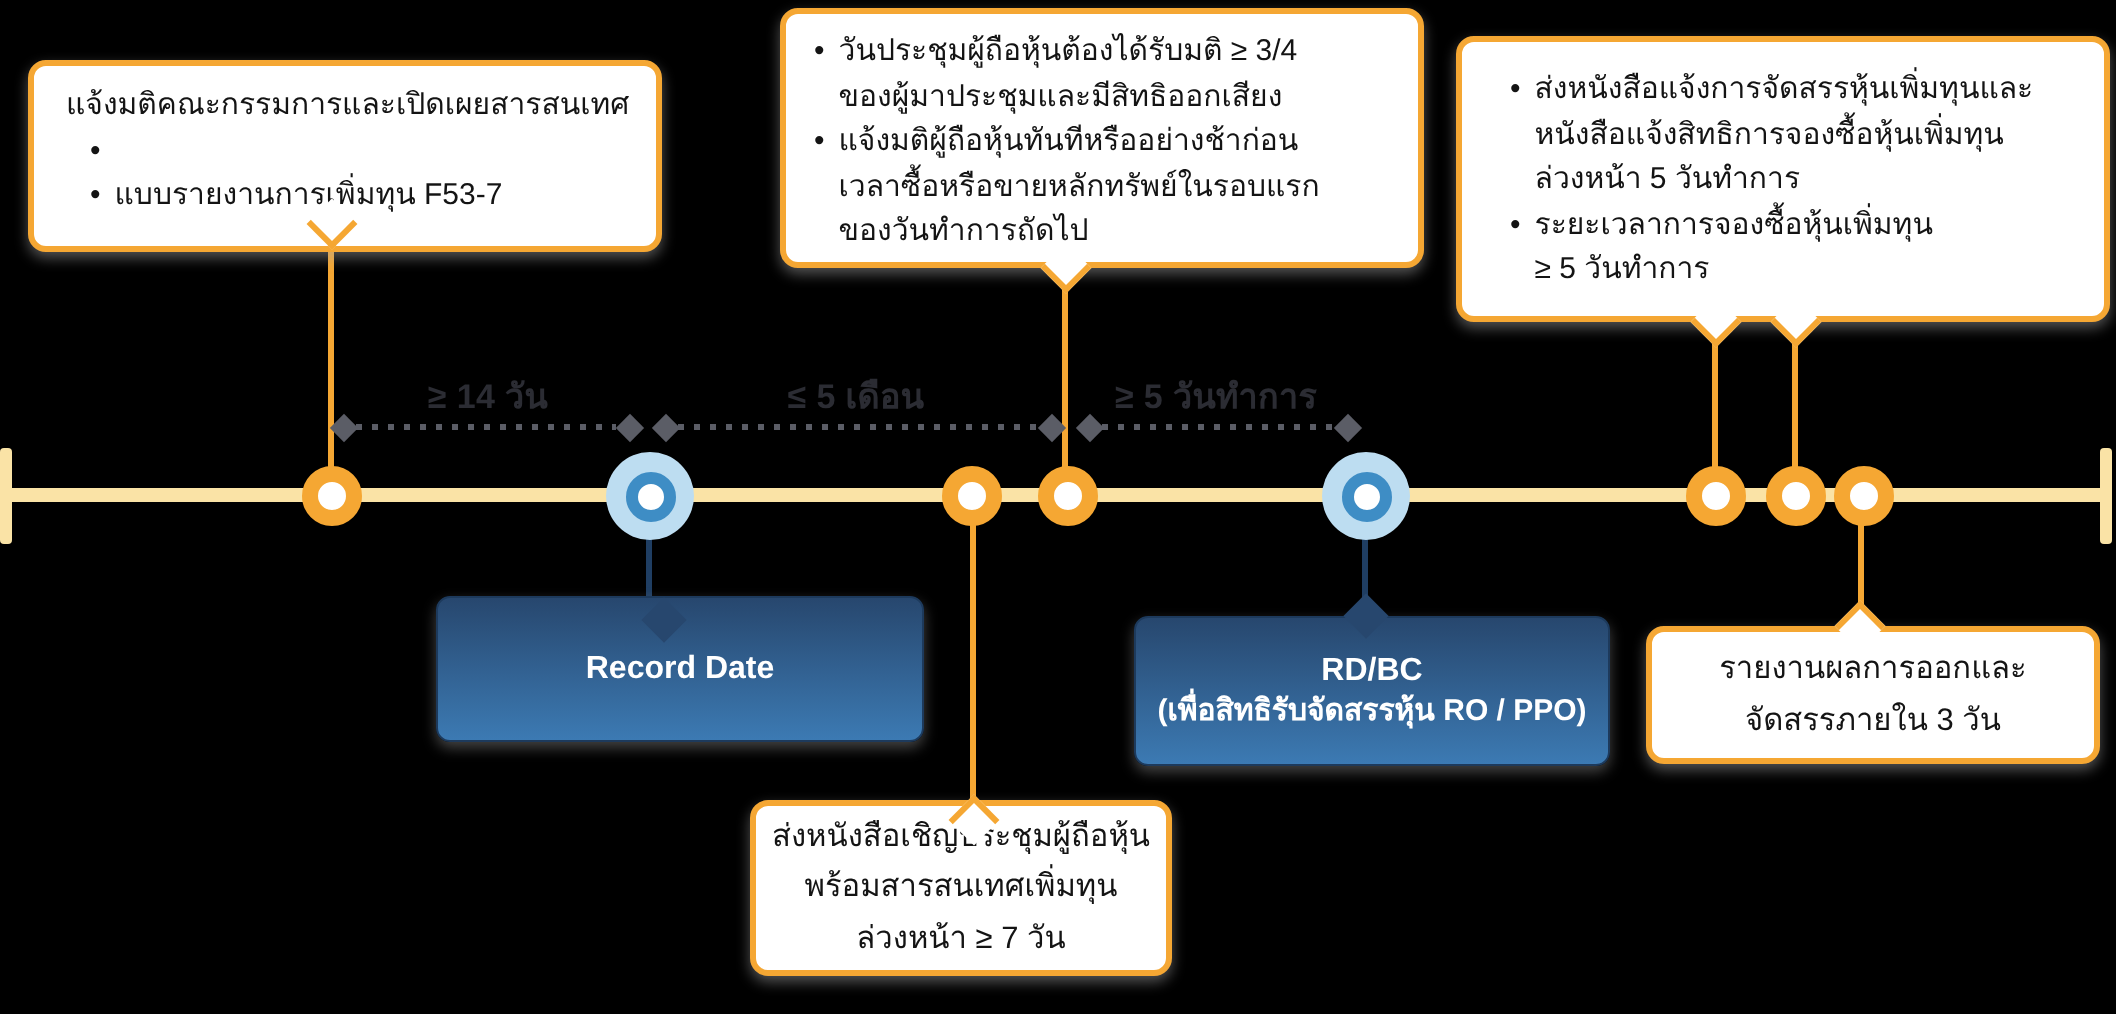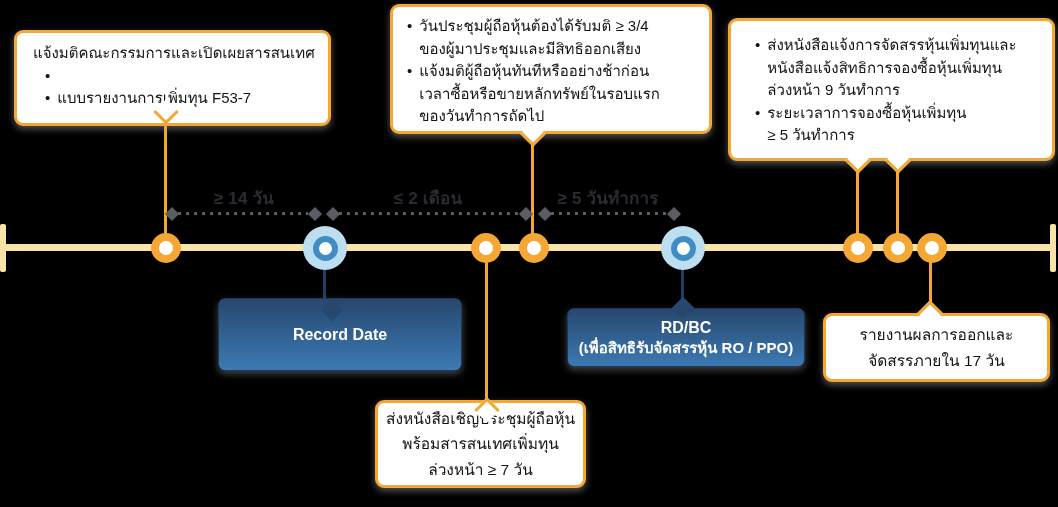--- a/index.html
+++ b/index.html
@@ -67,21 +67,21 @@
   <div class="vline blue" style="left:681px;top:248px;height:58px;"></div>
 
   <div class="dia" style="left:167px;"></div>
   <div class="dash" style="left:178px;width:130px;"></div>
   <div class="dia" style="left:310px;"></div>
   <div class="ilabel" style="left:164px;width:160px;">≥ 14 วัน</div>
 
   <div class="dia" style="left:328px;"></div>
   <div class="dash" style="left:339px;width:180px;"></div>
   <div class="dia" style="left:521px;"></div>
-  <div class="ilabel" style="left:348px;width:160px;">≤ 2 เดือน</div>
+  <div class="ilabel" style="left:348px;width:160px;">≤ 5 เดือน</div>
 
   <div class="dia" style="left:540px;"></div>
   <div class="dash" style="left:551px;width:116px;"></div>
   <div class="dia" style="left:669px;"></div>
   <div class="ilabel" style="left:518px;width:180px;">≥ 5 วันทำการ</div>
 
   <div class="node-o" style="left:151px;top:233px;"></div>
   <div class="node-b" style="left:303px;top:226px;">
       <div class="ring"></div>
     </div>
@@ -124,49 +124,49 @@
     </div>
   </div>
   <div class="wedge-down" style="left:524px;top:125px;"></div>
 
   <div class="white-box" style="left:728px;top:18px;width:327px;height:143px;padding:13px 6px 0 24px;">
     <div class="callout-body">
       <div class="brow">
         <span class="bmark">•</span>
         <span class="btext">ส่งหนังสือแจ้งการจัดสรรหุ้นเพิ่มทุนและ
 หนังสือแจ้งสิทธิการจองซื้อหุ้นเพิ่มทุน
-ล่วงหน้า 9 วันทำการ</span>
+ล่วงหน้า 5 วันทำการ</span>
       </div>
       <div class="brow">
         <span class="bmark">•</span>
         <span class="btext">ระยะเวลาการจองซื้อหุ้นเพิ่มทุน
 ≥ 5 วันทำการ</span>
       </div>
     </div>
   </div>
   <div class="wedge-down" style="left:849px;top:152px;"></div>
   <div class="wedge-down" style="left:889px;top:152px;"></div>
 
   <div class="wedge-blue" style="left:324px;top:302px;"></div>
   <div class="blue-box" style="left:218px;top:298px;width:244px;height:73px;">
     <div class="bb-title">Record Date</div>
   </div>
 
   <div class="wedge-blue" style="left:675px;top:300px;"></div>
-  <div class="blue-box" style="left:567px;top:308px;width:238px;height:59px;">
+  <div class="blue-box" style="left:567px;top:308px;width:238px;height:75px;">
     <div class="bb-title">RD/BC</div>
     <div class="bb-sub">(เพื่อสิทธิรับจัดสรรหุ้น RO / PPO)</div>
   </div>
 
   <div class="wedge-up" style="left:478px;top:401px;"></div>
   <div class="white-box flexcenter" style="left:375px;top:400px;width:211px;height:88px;">
     <div class="center-text">ส่งหนังสือเชิญประชุมผู้ถือหุ้น
 พร้อมสารสนเทศเพิ่มทุน
 ล่วงหน้า ≥ 7 วัน</div>
   </div>
 
   <div class="wedge-up" style="left:921px;top:304px;"></div>
   <div class="white-box flexcenter" style="left:823px;top:313px;width:227px;height:69px;">
     <div class="center-text">รายงานผลการออกและ
-จัดสรรภายใน 17 วัน</div>
+จัดสรรภายใน 3 วัน</div>
   </div>
 
 </div>
 
 </body></html>

